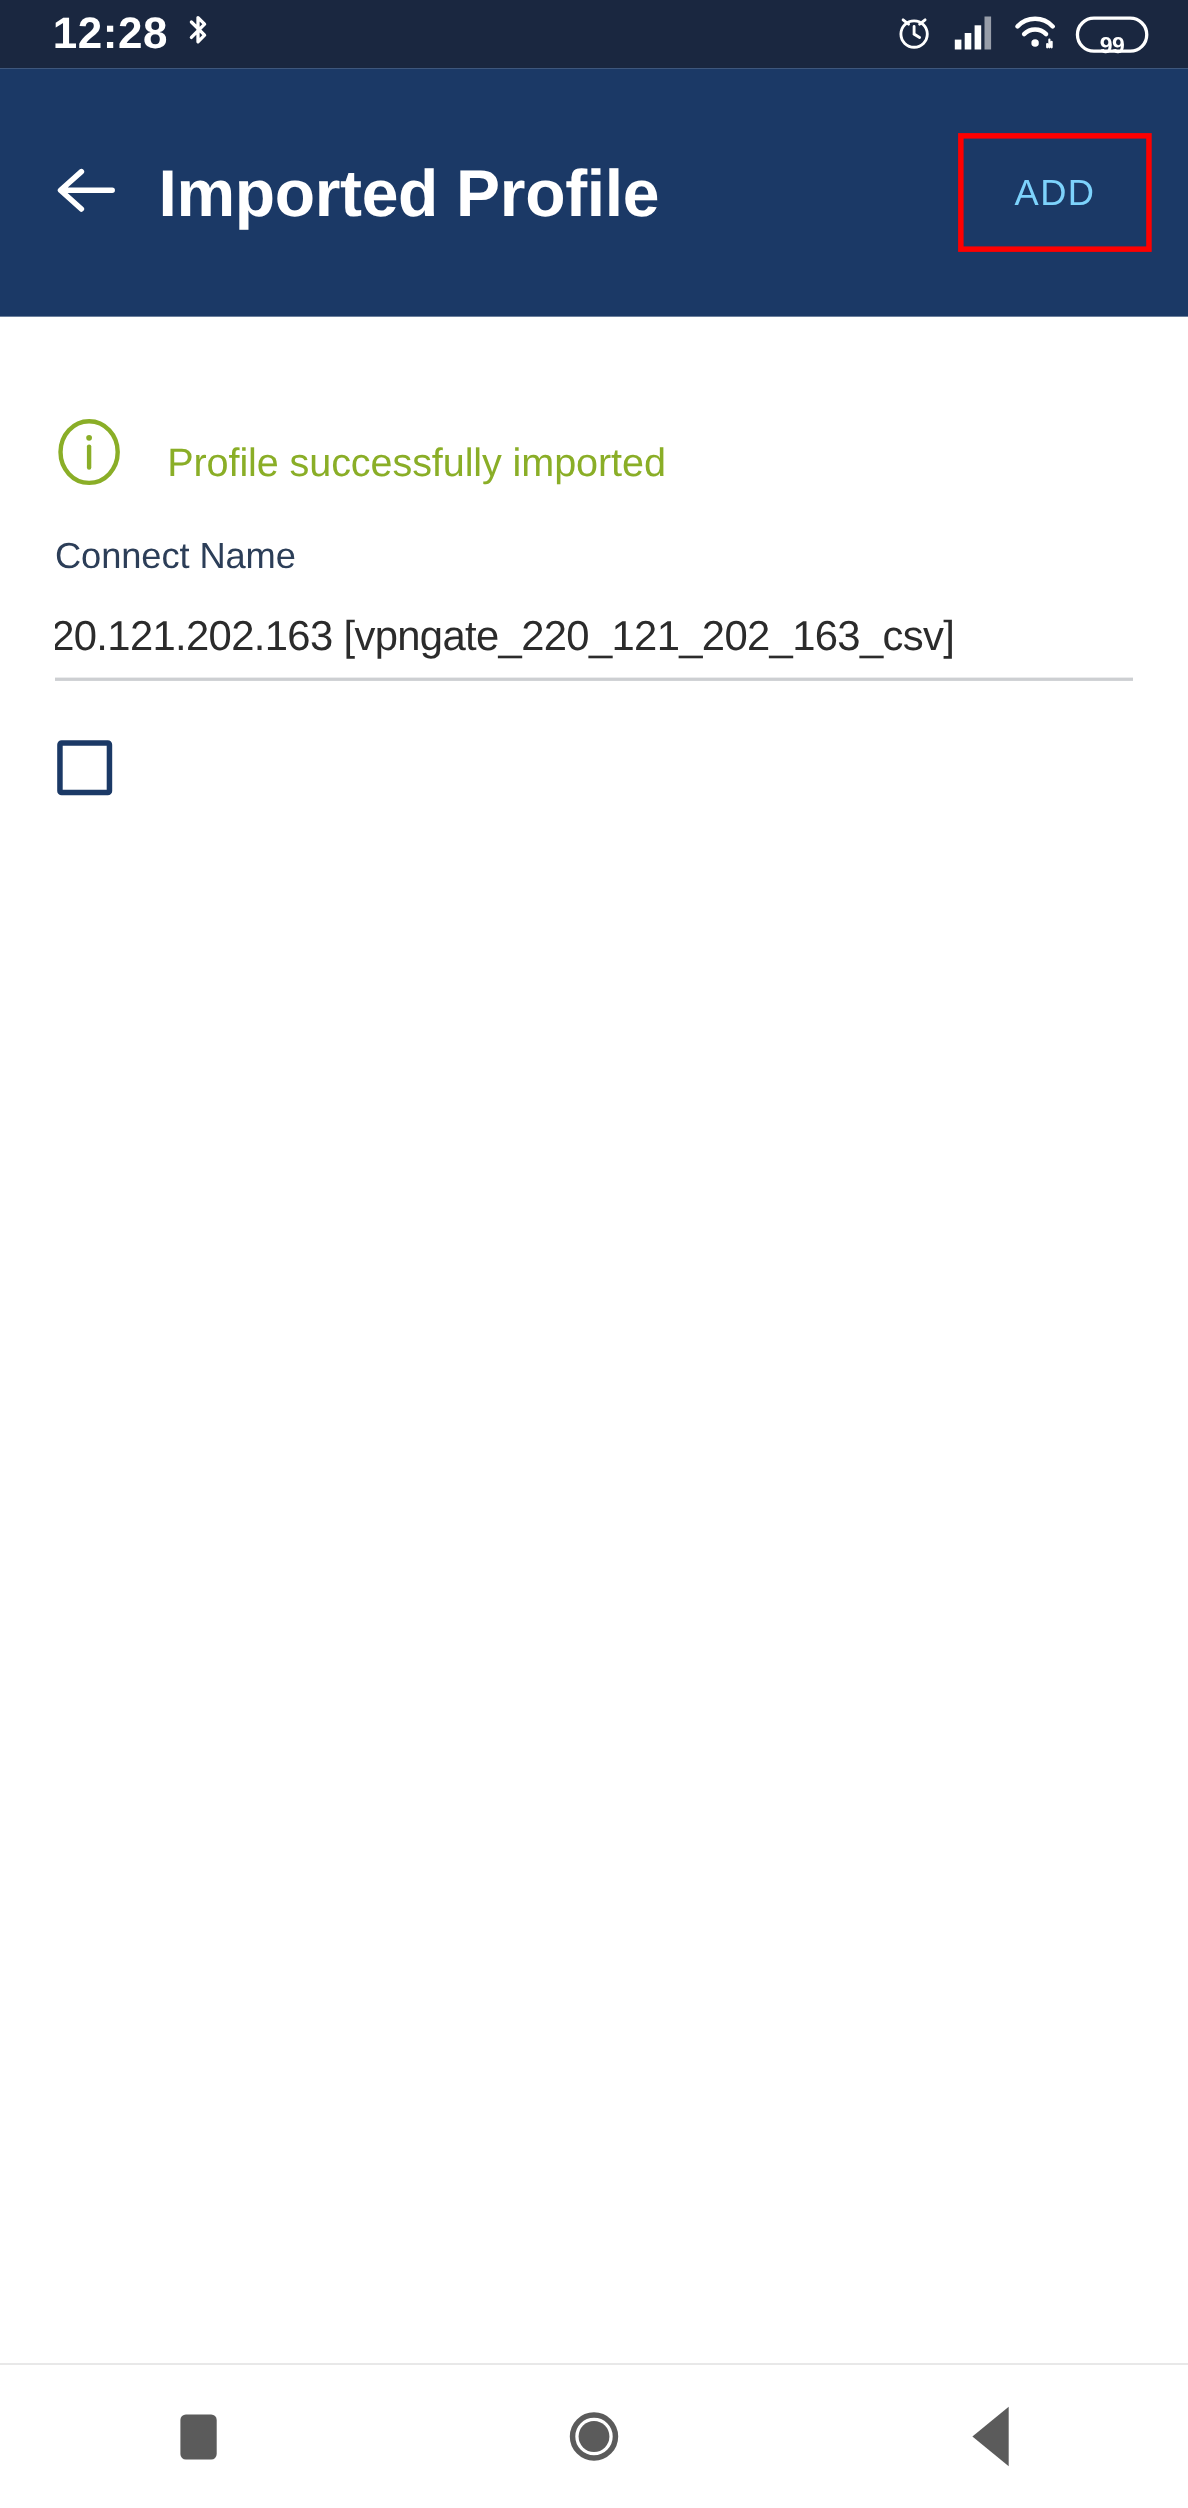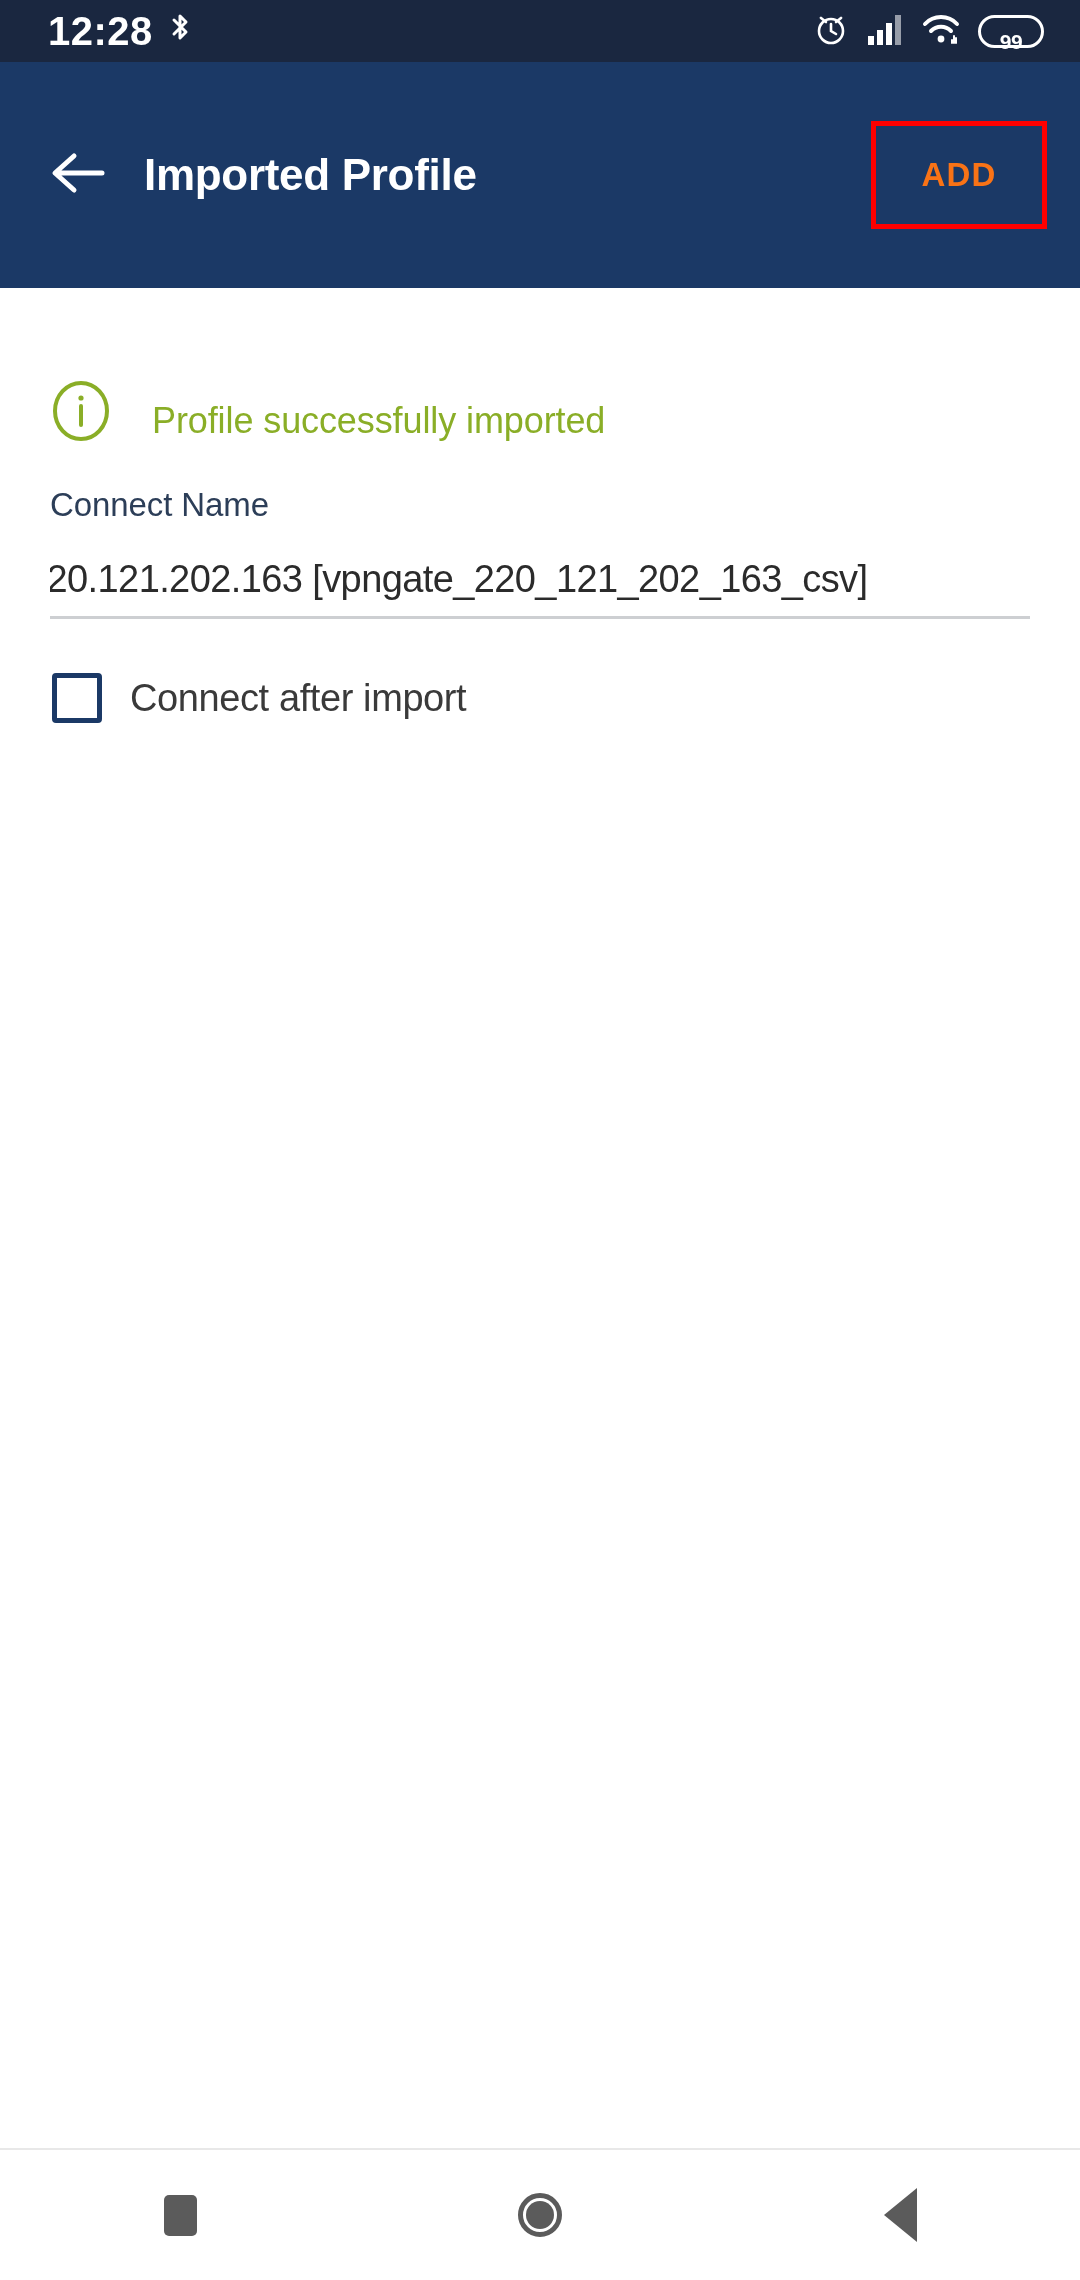--- a/index.html
+++ b/index.html
@@ -64,37 +64,37 @@
     flex:0 0 auto;
   }
   .back-btn {
     width:76px; height:76px;
     display:flex; align-items:center; justify-content:center;
     flex:0 0 auto;
     cursor:pointer;
   }
   .app-title {
     color:#ffffff;
-    font-size:44px;
+    font-size:60px;
     font-weight:bold;
     letter-spacing:-0.3px;
     margin-left:28px;
     white-space:nowrap;
   }
   .appbar-spacer { flex:1 1 auto; }
   .add-btn-wrap {
     position:relative;
     margin-right:15px;
   }
   .add-btn {
     border:5px solid #fe0000;
     background:transparent;
-    color:#f97316;
+    color:#7dd3fc;
     font-size:33px;
-    font-weight:bold;
+    font-weight:normal;
     letter-spacing:1.2px;
     padding:30px 38px;
     width:176px;
     height:108px;
     display:flex; align-items:center; justify-content:center;
     cursor:pointer;
     font-family:"Liberation Sans", sans-serif;
   }
 
   
@@ -309,21 +309,20 @@
 
     <div class="field-block">
       <div class="field-label">Connect Name</div>
       <div class="field-input-wrap">
         <input class="field-input" type="text" value="220.121.202.163 [vpngate_220_121_202_163_csv]" style="">
       </div>
     </div>
 
     <div class="checkbox-row">
       <span class="checkbox-box"></span>
-      <span class="checkbox-label">Connect after import</span>
     </div>
 
   </div>
 
   <div class="nav-sep"></div>
   <div class="nav-bar">
     <div class="nav-btn">
       <span class="nav-square"></span>
     </div>
     <div class="nav-btn">

